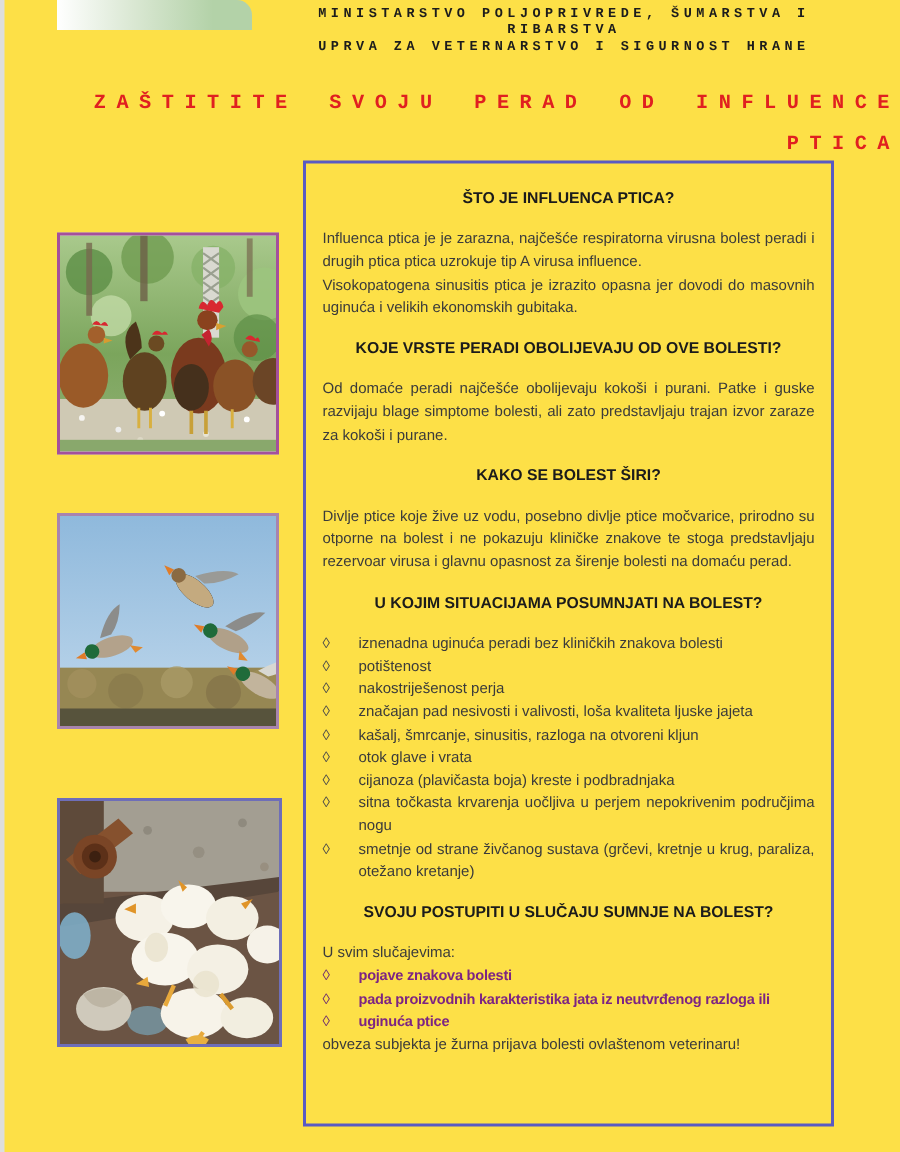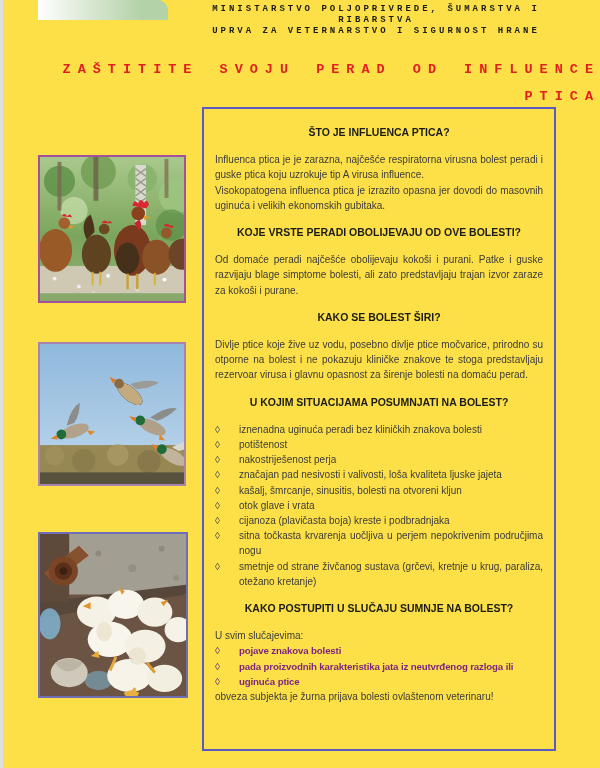--- a/index.html
+++ b/index.html
@@ -205,22 +205,22 @@
       <line x1="78" y1="126" x2="72" y2="140" stroke="#e8a93c" stroke-width="3"></line>
       <line x1="98" y1="158" x2="92" y2="166" stroke="#e8a93c" stroke-width="3"></line>
       <line x1="110" y1="132" x2="118" y2="142" stroke="#dc9c30" stroke-width="3"></line>
       <path d="M86 163 q8 -6 16 0 l-2 3 -12 0 z" fill="#e8b040"></path>
     </svg>
   </div>
 
   <div class="infobox">
 
     <div class="sec-h">ŠTO JE INFLUENCA PTICA?</div>
-    <p>Influenca ptica je je zarazna, najčešće respiratorna virusna bolest peradi i guske ptica koju uzrokuje tip A virusa influence.</p>
-    <p>Visokopatogena influenca ptica je izrazito opasna jer dovodi do masovnih uginuća i velikih ekonomskih gubitaka.</p>
+    <p>Influenca ptica je je zarazna, najčešće respiratorna virusna bolest peradi i drugih ptica ptica uzrokuje tip A virusa influence.</p>
+    <p>Visokopatogena sinusitis ptica je izrazito opasna jer dovodi do masovnih uginuća i velikih ekonomskih gubitaka.</p>
 
     <div class="sec-h">KOJE VRSTE PERADI OBOLIJEVAJU OD OVE BOLESTI?</div>
     <p>Od domaće peradi najčešće obolijevaju kokoši i purani. Patke i guske razvijaju blage simptome bolesti, ali zato predstavljaju trajan izvor zaraze za kokoši i purane.</p>
 
     <div class="sec-h">KAKO SE BOLEST ŠIRI?</div>
     <p>Divlje ptice koje žive uz vodu, posebno divlje ptice močvarice, prirodno su otporne na bolest i ne pokazuju kliničke znakove te stoga predstavljaju rezervoar virusa i glavnu opasnost za širenje bolesti na domaću perad.</p>
 
     <div class="sec-h">U KOJIM SITUACIJAMA POSUMNJATI NA BOLEST?</div>
     <ul class="sym">
       <li>
@@ -234,41 +234,41 @@
       <li>
           <span class="dm">◊</span>
           <span class="bt">nakostriješenost perja</span>
         </li>
       <li>
           <span class="dm">◊</span>
           <span class="bt">značajan pad nesivosti i valivosti, loša kvaliteta ljuske jajeta</span>
         </li>
       <li>
           <span class="dm">◊</span>
-          <span class="bt">kašalj, šmrcanje, sinusitis, bolesti na otvoreni kljun</span>
+          <span class="bt">kašalj, šmrcanje, sinusitis, razloga na otvoreni kljun</span>
         </li>
       <li>
           <span class="dm">◊</span>
           <span class="bt">otok glave i vrata</span>
         </li>
       <li>
           <span class="dm">◊</span>
           <span class="bt">cijanoza (plavičasta boja) kreste i podbradnjaka</span>
         </li>
       <li>
           <span class="dm">◊</span>
           <span class="bt">sitna točkasta krvarenja uočljiva u perjem nepokrivenim područjima nogu</span>
         </li>
       <li>
           <span class="dm">◊</span>
           <span class="bt">smetnje od strane živčanog sustava (grčevi, kretnje u krug, paraliza, otežano kretanje)</span>
         </li>
     </ul>
 
-    <div class="sec-h">KAKO POSTUPITI U SLUČAJU SUMNJE NA BOLEST?</div>
+    <div class="sec-h">SVOJU POSTUPITI U SLUČAJU SUMNJE NA BOLEST?</div>
     <p class="plain">U svim slučajevima:</p>
     <ul class="sym hl">
       <li>
           <span class="dm">◊</span>
           <span class="bt">pojave znakova bolesti</span>
         </li>
       <li>
           <span class="dm">◊</span>
           <span class="bt">pada proizvodnih karakteristika jata iz neutvrđenog razloga ili</span>
         </li>

